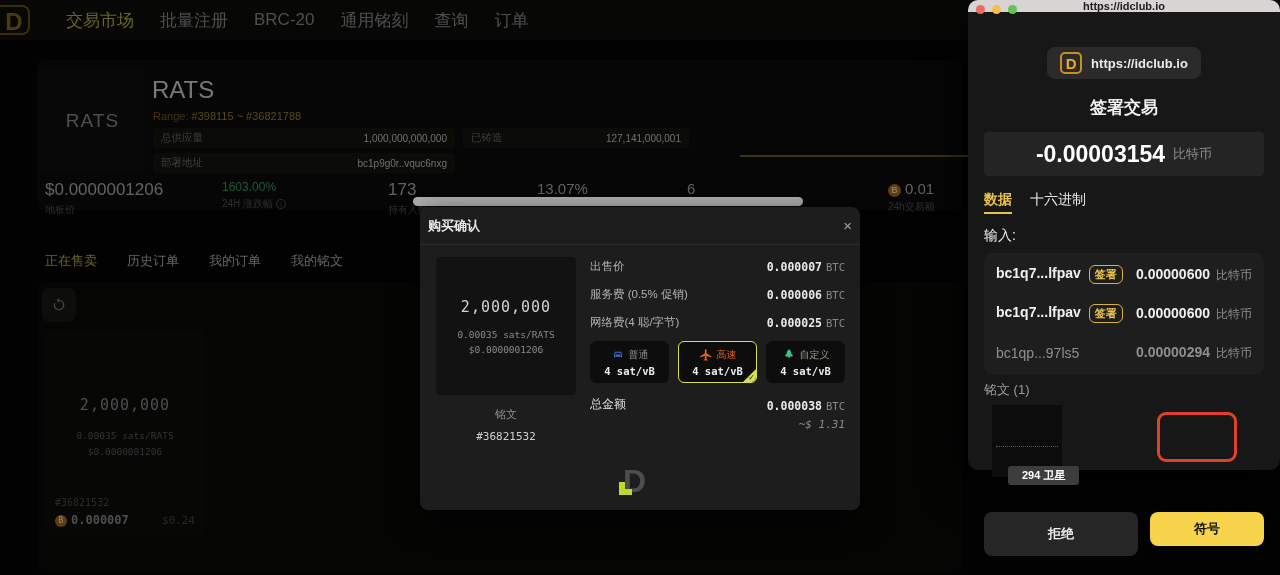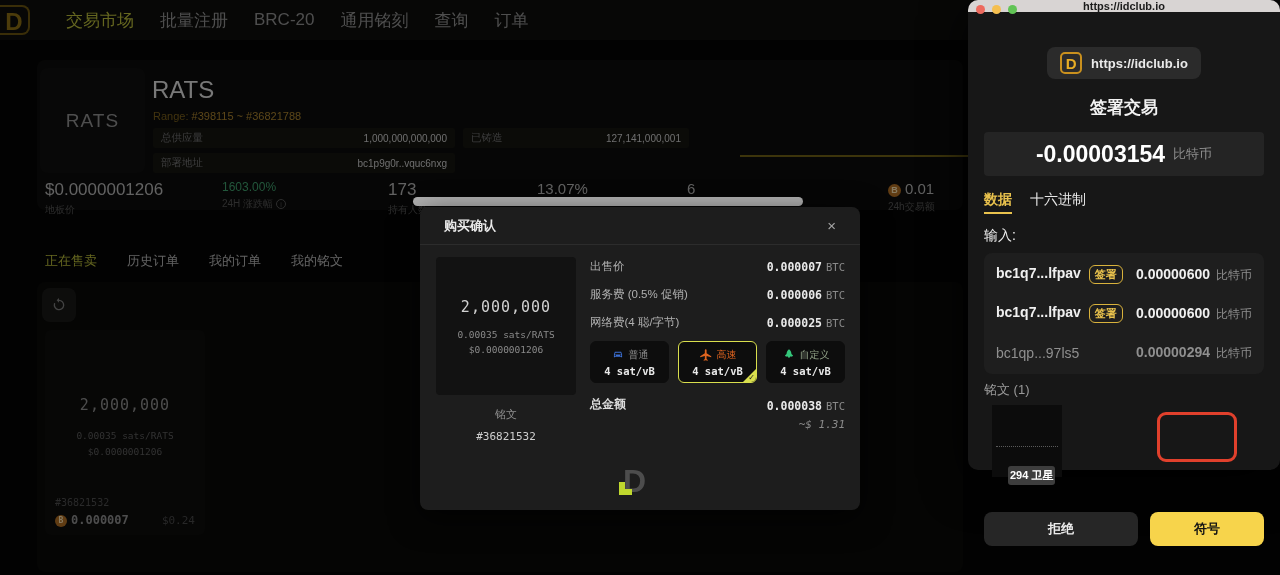--- a/index.html
+++ b/index.html
@@ -75,21 +75,21 @@
 
   
   .overlay { position:absolute; inset:0; background:rgba(0,0,0,0.45); z-index:50; }
   .white-band { position:absolute; left:413px; top:197px; width:390px; height:9px;
     background:#cfcfcf; border-radius:5px; z-index:52; opacity:.85; }
 
   
   .modal { position:absolute; left:420px; top:207px; width:440px; height:303px;
     background:#1d1d1d; border-radius:8px; z-index:60; box-shadow:0 8px 30px rgba(0,0,0,.7); }
   .modal-header { height:38px; display:flex; align-items:center; justify-content:space-between;
-    padding:0 24px; border-bottom:1px solid #2c2c2c; }
+    padding:0 8px; border-bottom:1px solid #2c2c2c; }
   .modal-title { font-size:13px; font-weight:bold; color:#e9e9e9; }
   .modal-close { font-size:15px; color:#a5a5a5; cursor:pointer; }
   .modal-body { display:flex; gap:14px; padding:12px 16px 0 16px; }
   .preview-col { width:140px; }
   .preview-box { width:140px; height:138px; background:#121212; border-radius:4px;
     display:flex; flex-direction:column; align-items:center; justify-content:center; }
   .preview-amt { font-size:15px; color:#d2d2d2; letter-spacing:1px; }
   .preview-rate { font-size:9.5px; color:#8a8a8a; margin-top:13px; }
   .preview-usd { font-size:9.5px; color:#8a8a8a; margin-top:4px; }
   .preview-insc { display:flex; gap:8px; align-items:center; margin-top:8px; padding:4px 2px;flex-direction:column; }
@@ -106,21 +106,21 @@
     position:relative; cursor:pointer; }
   .fee-card.selected { border:1px solid #d9df4d; overflow:hidden; }
   .fee-top { display:flex; align-items:center; gap:4px; }
   .fee-name { font-size:10px; }
   .fee-name-0 { color:#8f8f8f; } .fee-name-1 { color:#e0641f; } .fee-name-2 { color:#92a388; }
   .fee-rate { font-size:10.5px; font-weight:bold; color:#e9e9e9; }
   .fee-corner { position:absolute; right:-1px; bottom:-1px; width:0; height:0;
     border-left:15px solid transparent; border-bottom:15px solid #d9df4d; }
   .fee-check { position:absolute; right:1px; bottom:0; font-size:8px; color:#222; z-index:2; }
   .total-row { display:flex; justify-content:space-between; margin-top:13px; }
-  .total-row .lbl { font-size:12px; font-weight:bold; color:#dcdcdc; }
+  .total-row .lbl { font-size:12px; font-weight:normal; color:#dcdcdc; }
   .total-right { text-align:right; }
   .total-right .amt { font-size:11.5px; font-weight:bold; color:#e9e9e9; }
   .total-right .unit { font-size:10.5px; color:#8a8a8a; margin-left:4px; }
   .total-usd { font-size:11px; color:#8a8a8a; margin-top:4px;font-style:italic; }
   .modal-logo { position:absolute; bottom:12px; left:50%; transform:translateX(-50%);
     width:34px; height:34px; }
   .modal-logo .d { font-size:32px; font-weight:bold; color:#4d4d4d; line-height:34px; }
   .modal-logo .corner { position:absolute; left:-4px; bottom:3px; width:13px; height:13px;
     border-left:6px solid #c0d82e; border-bottom:6px solid #c0d82e; }
 
@@ -156,23 +156,23 @@
   .addr.dim { color:#8f8f8f; font-weight:normal; }
   .sign-badge { margin-left:8px; border:1.5px solid #d9b23c; border-radius:6px;
     padding:1px 5px; color:#e9c24d; font-size:11px; font-weight:bold; }
   .input-right .amt { font-size:14px; font-weight:bold; color:#f0f0f0; }
   .input-right .amt.dim { color:#8f8f8f; }
   .input-right .unit { font-size:12px; color:#8f8f8f; margin-left:6px; font-weight:normal; }
   .insc-label { margin-top:7px; font-size:13px; color:#9a9a9a; }
   .thumb { margin-top:6px; margin-left:8px; width:70px; height:72px; background:#0c0c0c; position:relative; }
   .thumb-line { position:absolute; left:4px; right:4px; top:57%; border-top:1px dotted #5a5a5a; }
   .thumb-badge { position:absolute; left:16px; bottom:-8px; background:#3d3d3d; color:#fff;
-    font-size:11px; font-weight:bold; padding:2px 2px; border-radius:3px; white-space:nowrap; }
+    font-size:11px; font-weight:bold; padding:2px 14px; border-radius:3px; white-space:nowrap; }
   .wallet-footer { padding:12px 16px 14px 16px; display:flex; gap:12px; }
-  .btn-reject { flex:1.35; height:34px; background:#262626; border-radius:8px; border:none;
+  .btn-reject { flex:1.35; height:44px; background:#262626; border-radius:8px; border:none;
     color:#ececec; font-size:13px; font-weight:bold; cursor:pointer;
     font-family:inherit; }
   .btn-sign { flex:1; height:34px; background:#f7d44b; border-radius:8px; border:none;
     color:#131313; font-size:13px; font-weight:bold; cursor:pointer; font-family:inherit; }
   .red-annotation { position:absolute; left:189px; top:412px; width:80px; height:50px;
     border:3.5px solid #e0402c; border-radius:9px; z-index:130; pointer-events:none; }
 
   svg { display:block; }
 </style>
 </head>

